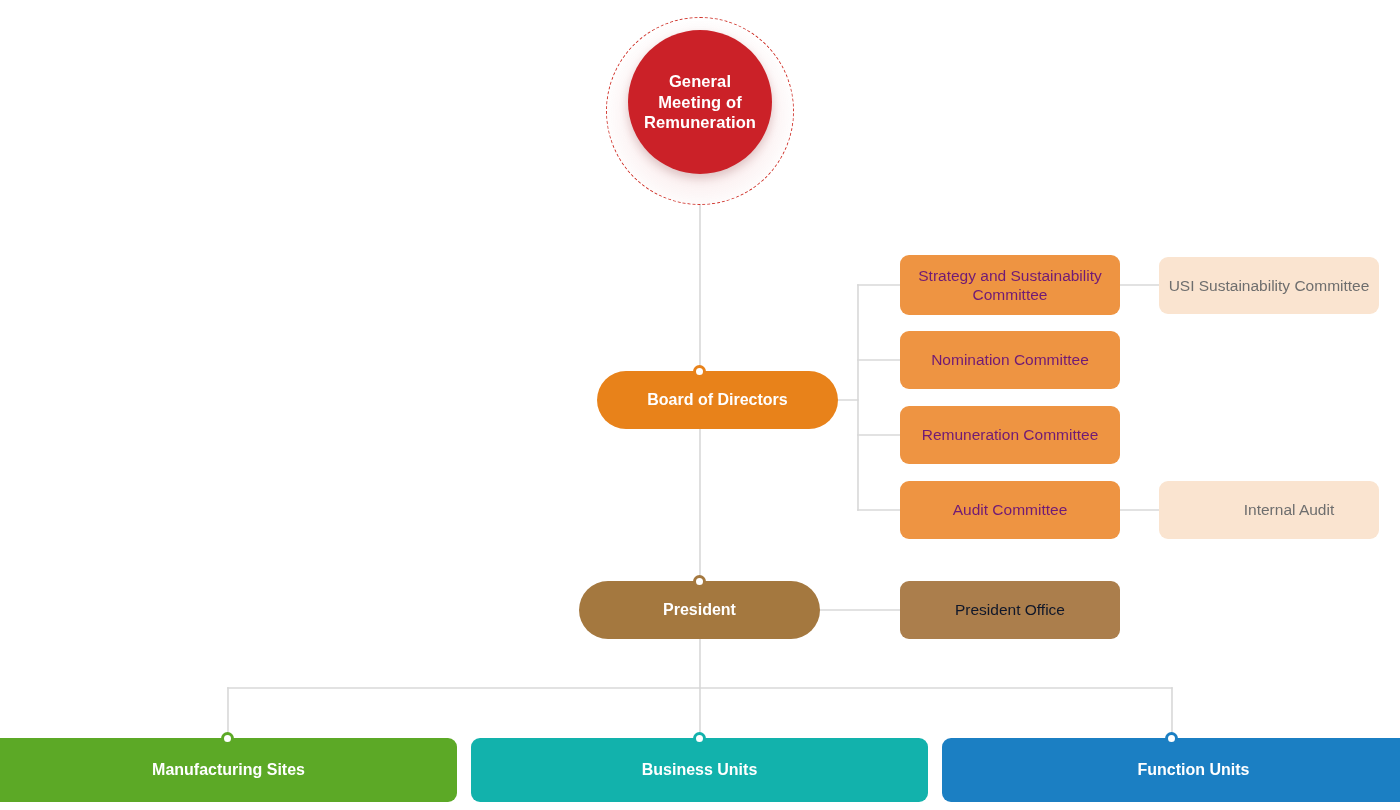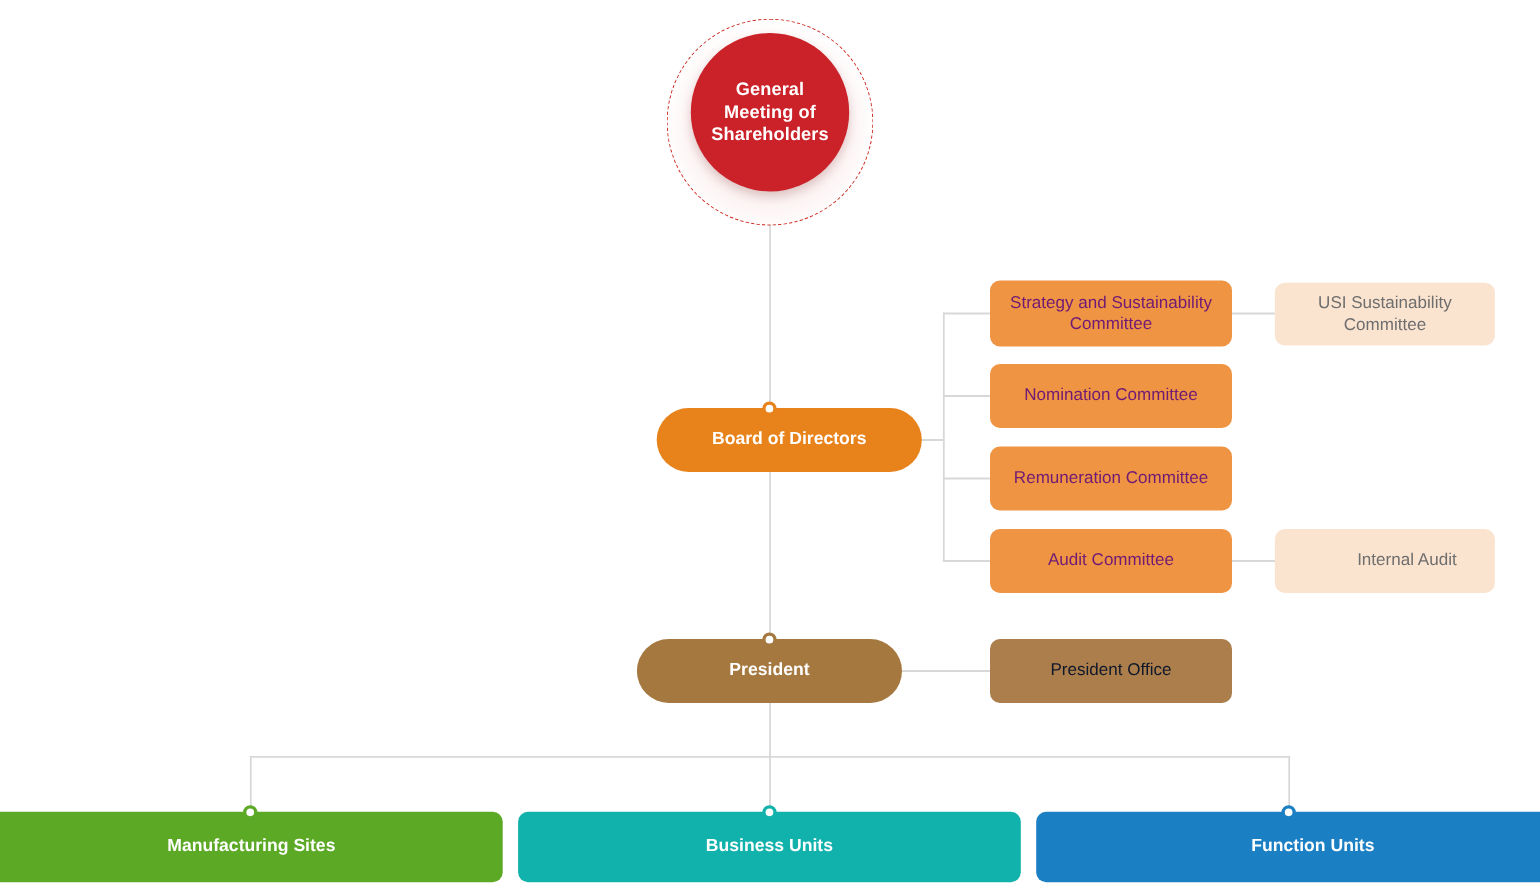--- a/index.html
+++ b/index.html
@@ -139,21 +139,21 @@
   }
   .box.orange {
     background: #ee9442;
     color: #701a75;
     width: 220px;
     left: 900px;
   }
   .box.peach {
     background: #fae4d0;
     color: #6e6e6e;
-    width: 200px;
+    width: 220px;
     left: 1159px;
   }
   .box.brown {
     background: #ab7e4c;
     color: #0f172a;
     width: 220px;
     left: 900px;
   }
   .box .node-label { padding: 0 8px; }
 
@@ -214,21 +214,21 @@
       <path d="M700,639 L700,688"></path>
       <path d="M228,688 L1172,688"></path>
       <path d="M228,688 L228,740"></path>
       <path d="M700,688 L700,740"></path>
       <path d="M1172,688 L1172,740"></path>
     </g>
   </svg>
 
   <div class="shareholders-ring"></div>
   <div class="shareholders-circle" id="node-shareholders">
-    <span class="node-label">General Meeting of Shareholders</span>
+    <span class="node-label">General Meeting of Remuneration</span>
   </div>
 
   <div class="pill" id="node-board">
     <span class="node-label">Board of Directors</span>
   </div>
   <div class="knob" style="left:693px; top:365px;"></div>
 
   <div class="box orange" style="top:255px; height:60px;">
     <span class="node-label">Strategy and Sustainability Committee</span>
   </div>

